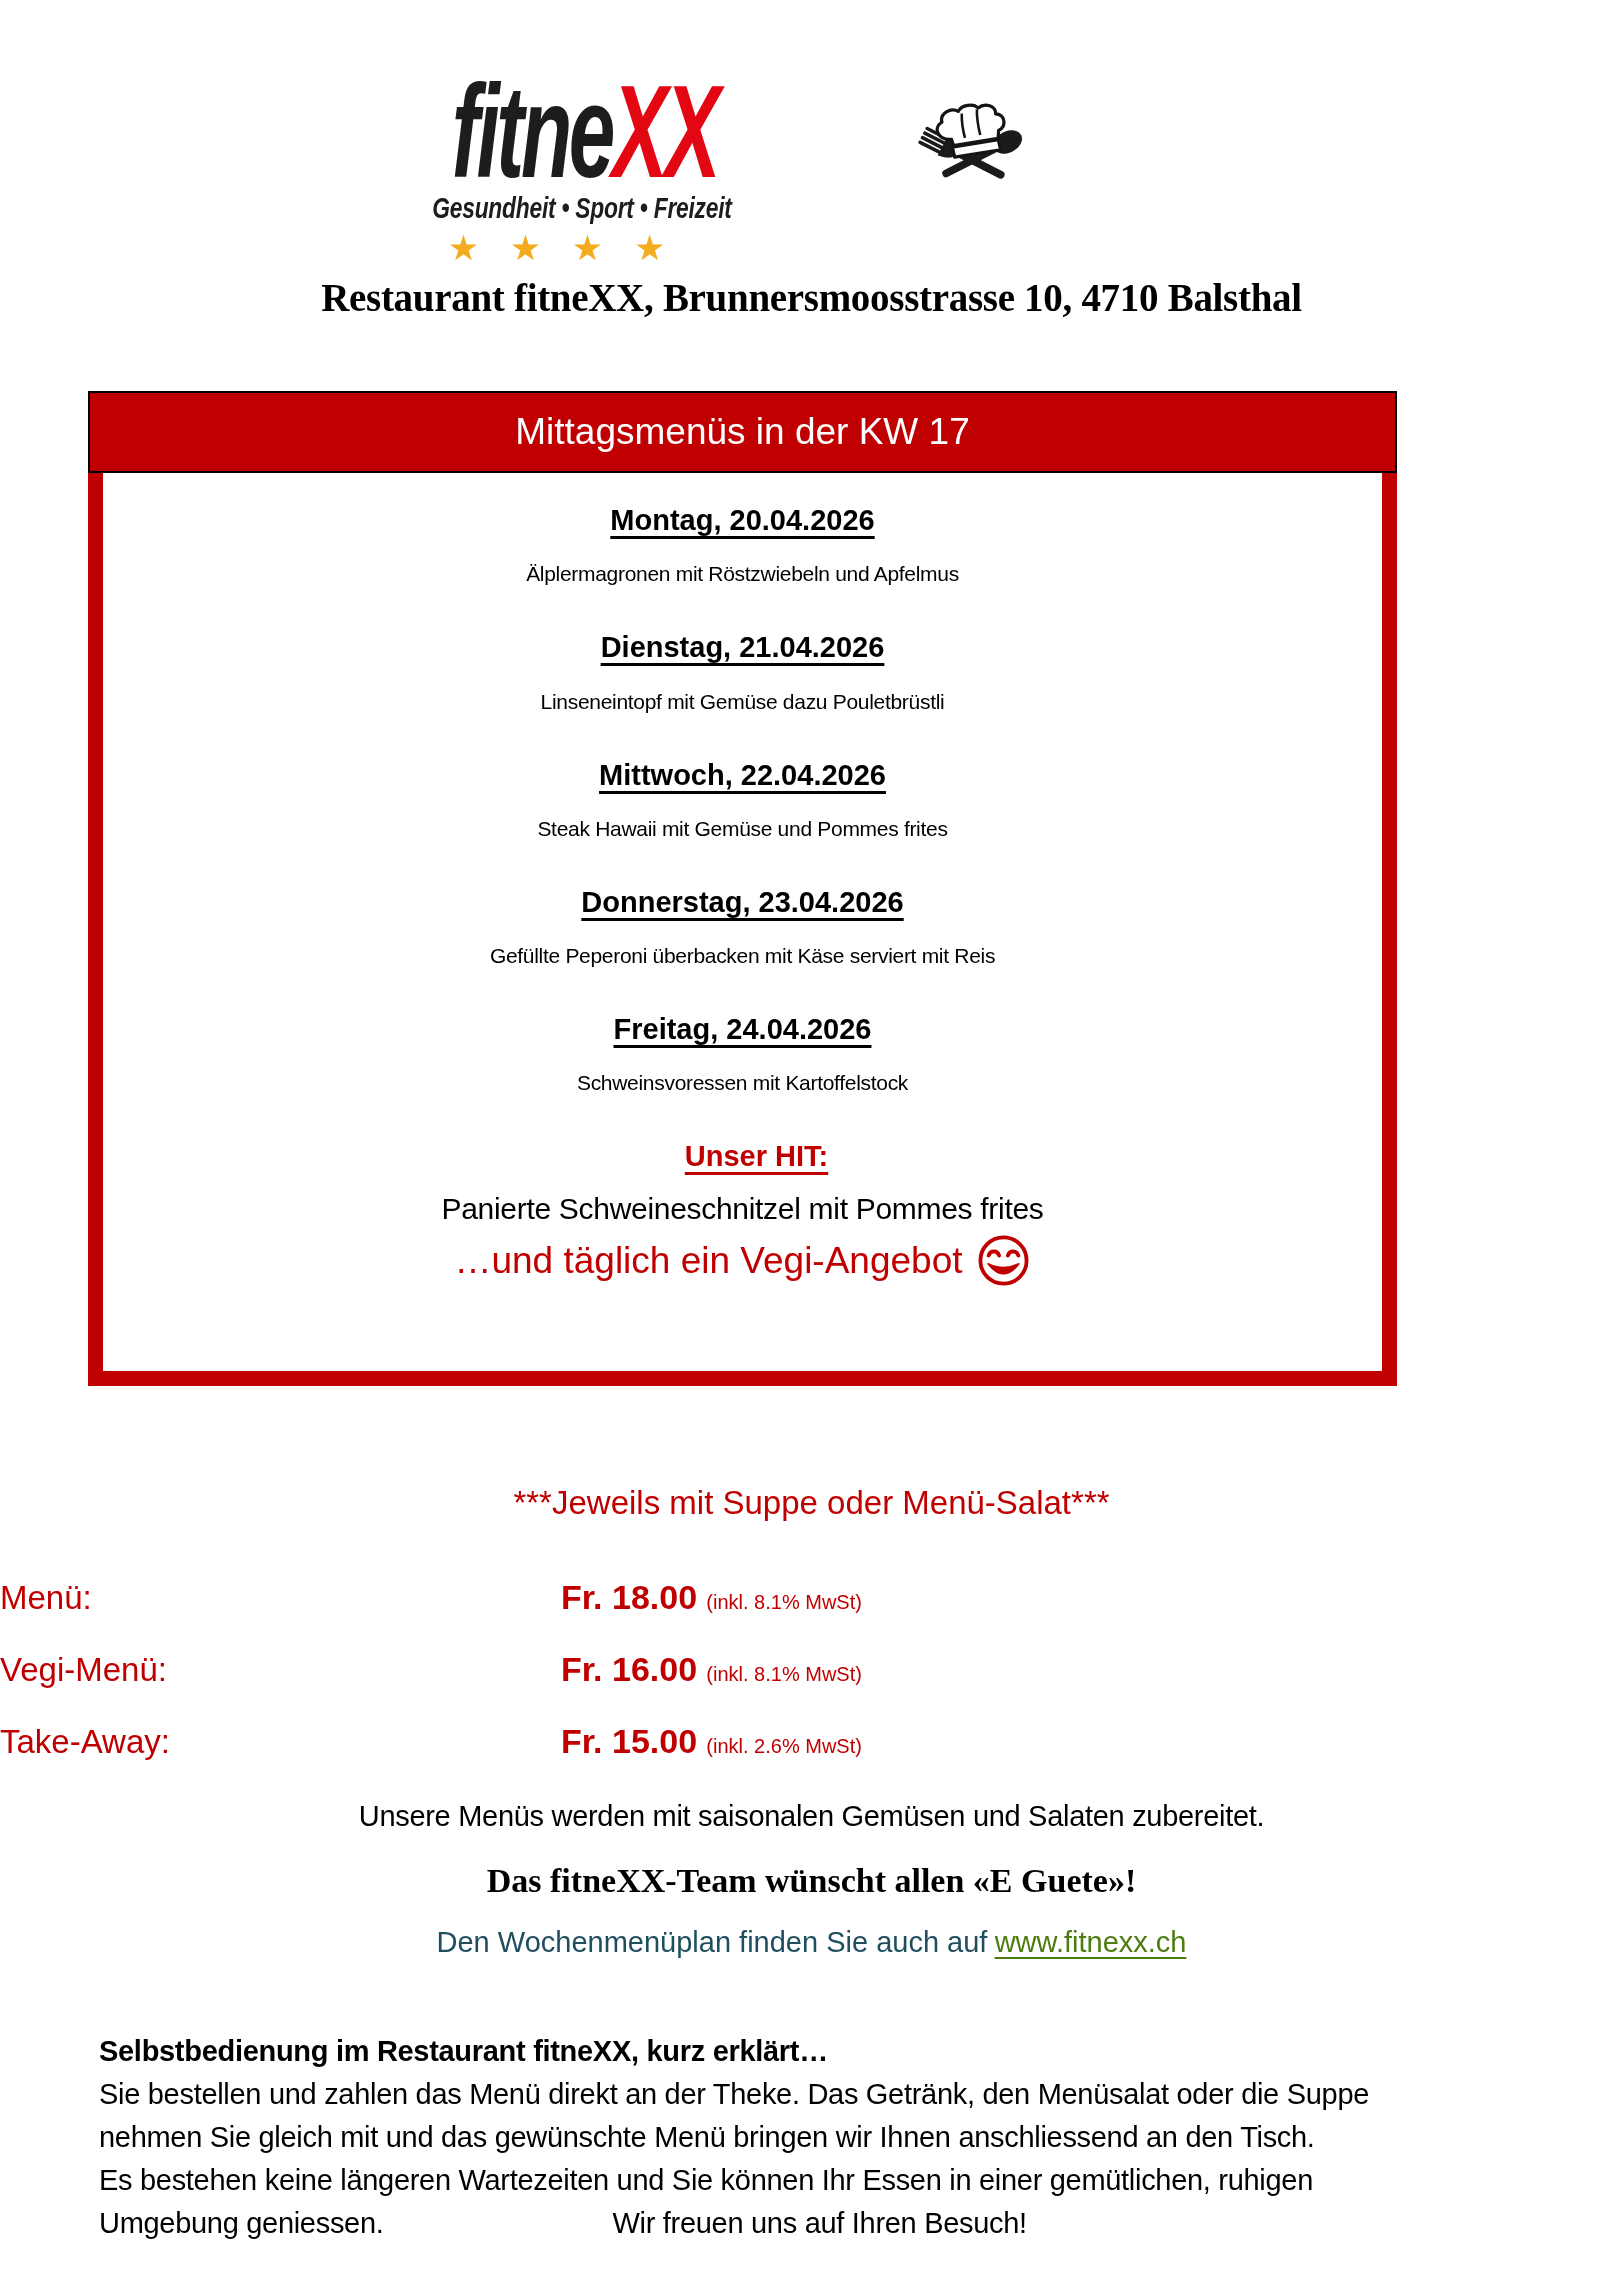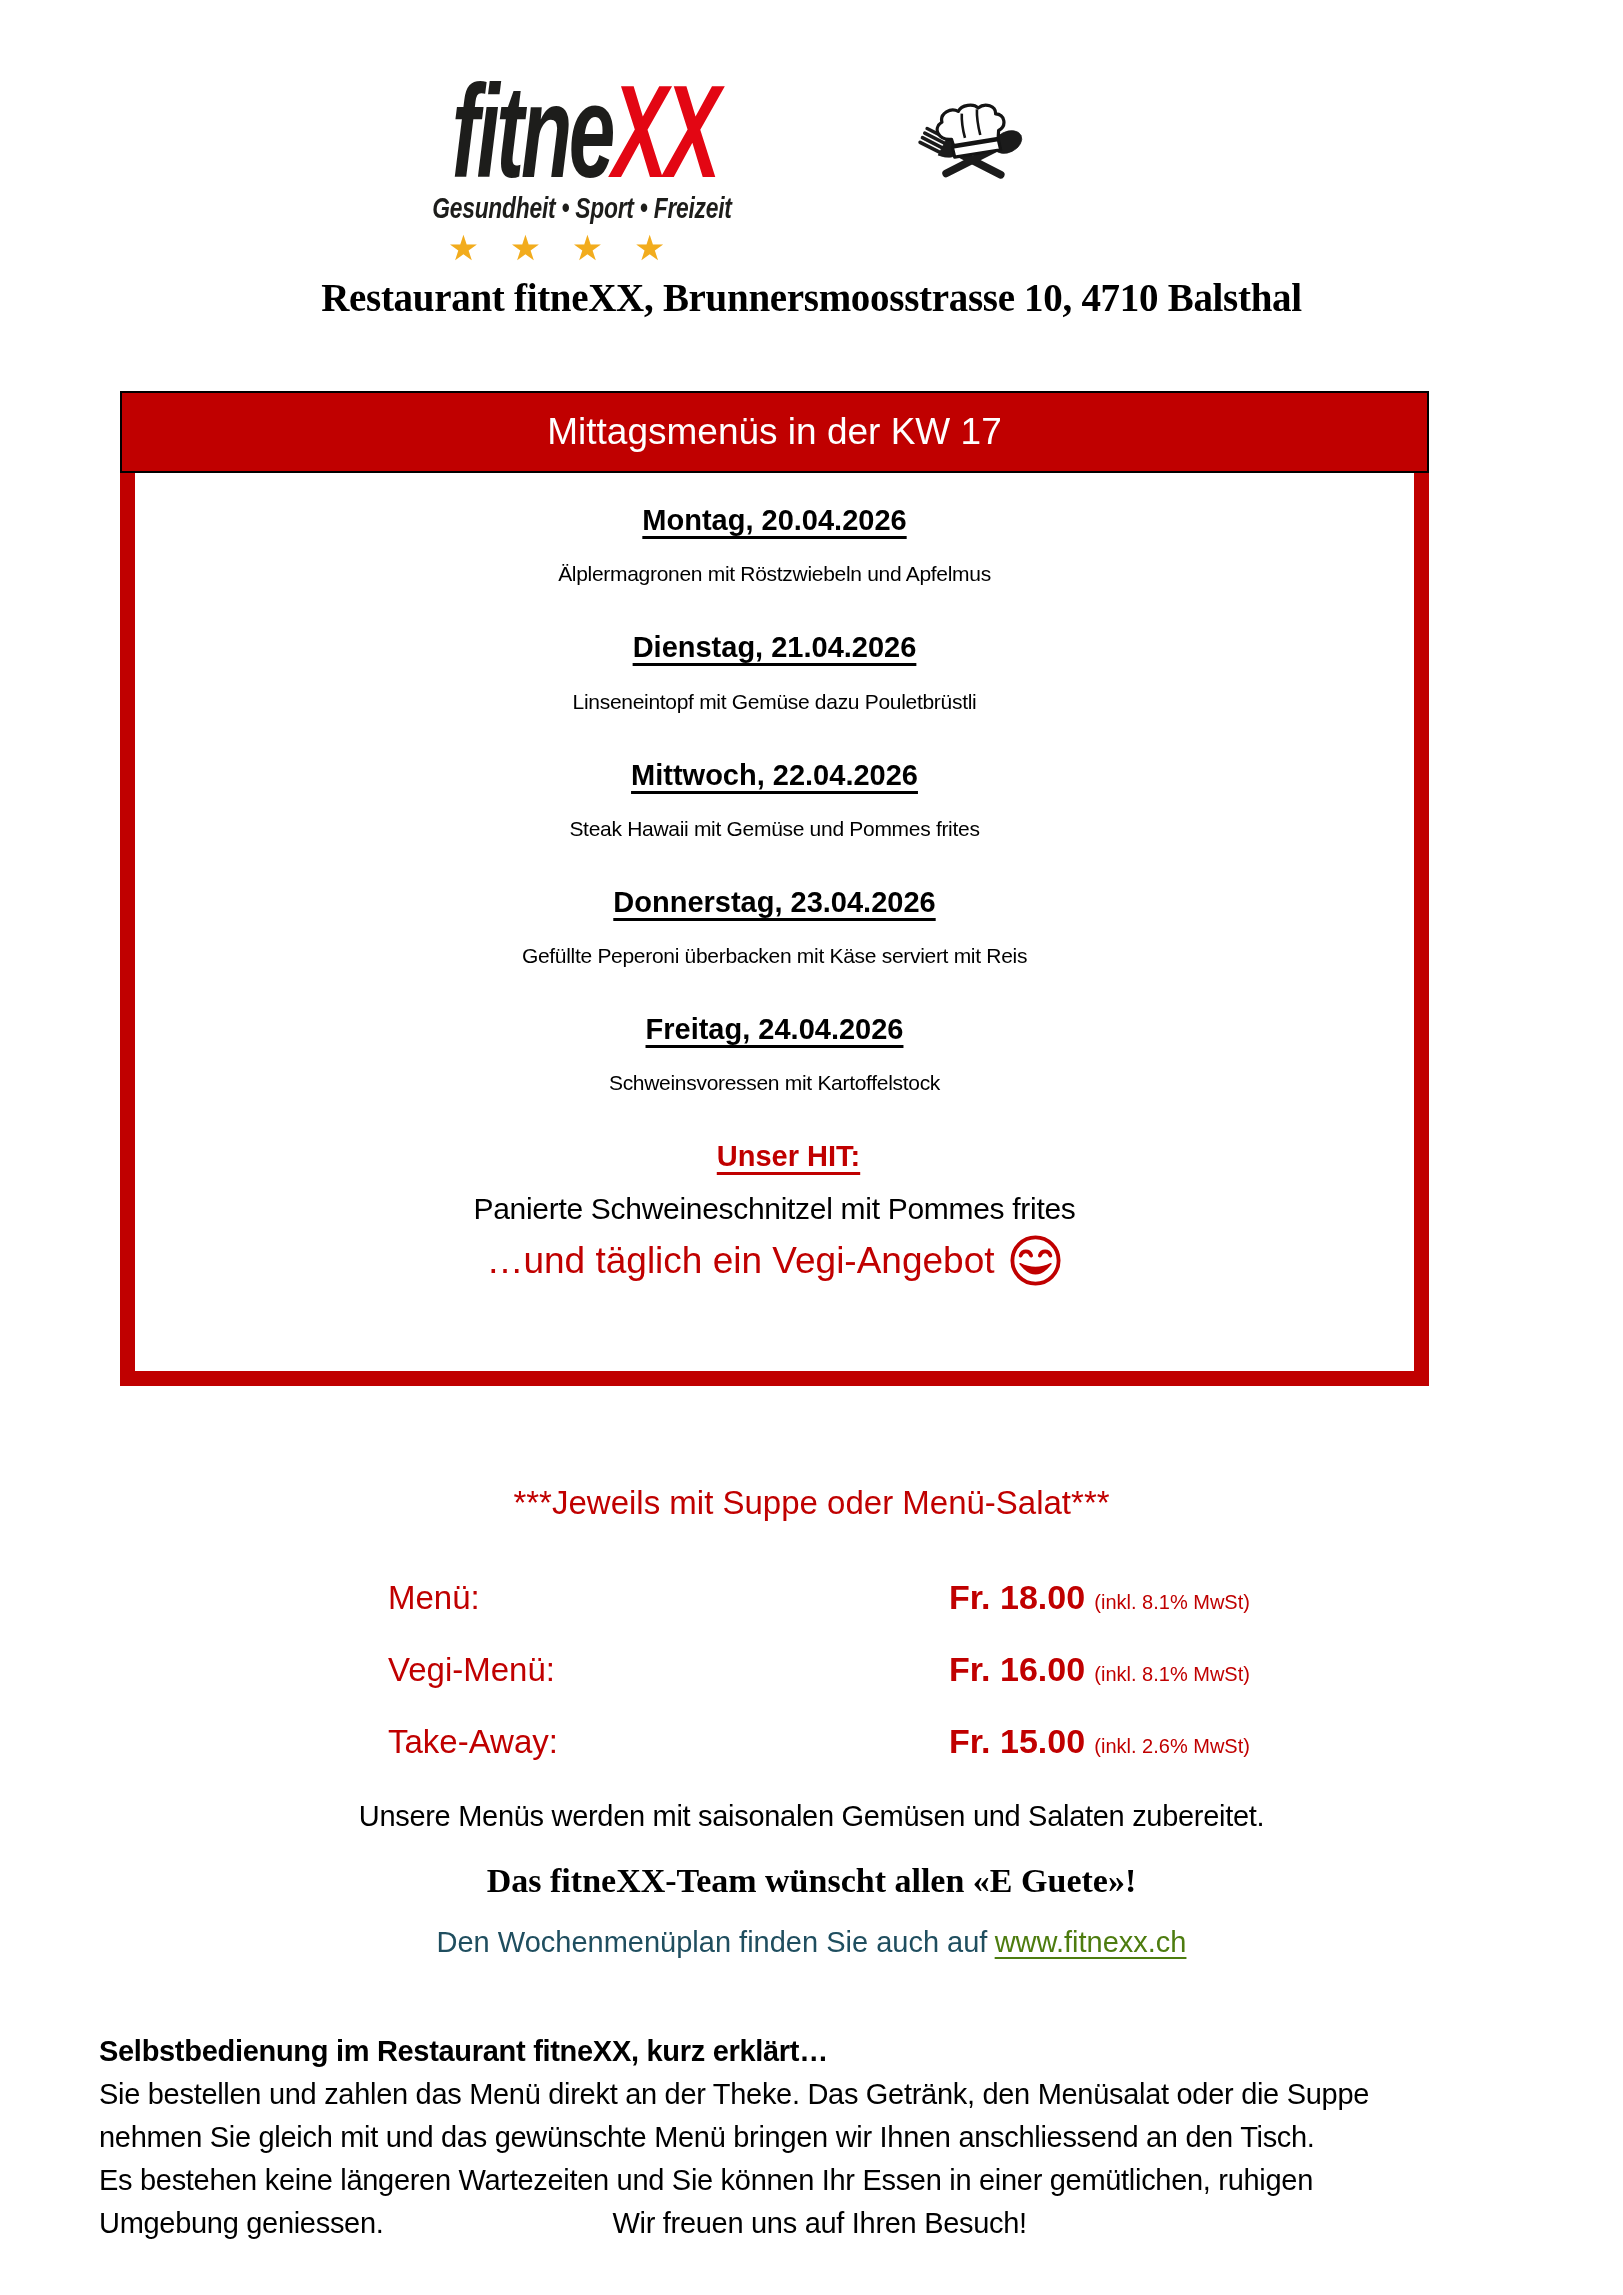--- a/index.html
+++ b/index.html
@@ -34,21 +34,21 @@
   .chef { position:absolute; left:917px; top:103px; }
 
   .page-title {
     position:absolute; left:0; right:0; top:275px;
     text-align:center;
     font-family:"Liberation Serif", serif;
     font-weight:bold; font-size:39px; letter-spacing:-0.3px;
   }
 
   
-  .menu-wrap { margin-left:120px; width:1309px; }
+  .menu-wrap { margin-left:88px; width:1309px; }
   .banner {
     height:82px; background:#C00000; border:2.6px solid #000;
     display:flex; align-items:center; justify-content:center;
     color:#fff; font-size:37px;
   }
   .menu-box {
     border:15.7px solid #C00000; border-top:0;
     height:913px; padding-top:30px;
     text-align:center; background:#fff;
   }
@@ -67,21 +67,21 @@
     margin-top:5.2px; color:#C00000; font-size:37px; line-height:55px;
     display:flex; align-items:center; justify-content:center; gap:13px;
   }
   .smiley { width:55px; height:55px; flex:0 0 auto; }
 
   
   .jeweils { margin-top:98px; text-align:center; color:#C00000; font-size:33px; }
   .prices  { margin-top:56px; }
   .price-row {
     display:flex; align-items:baseline;
-    padding-left:388px; margin-bottom:33px; color:#C00000;
+    margin-bottom:33px; color:#C00000;
   }
   .price-label { font-size:33px; width:561px; }
   .price-value { font-size:34px; font-weight:bold; }
   .price-tax   { font-size:20px; margin-left:9.2px; }
 
   .season { margin-top:39px; text-align:center; font-size:29px; letter-spacing:-0.3px; }
   .team   {
     margin-top:29.4px; text-align:center;
     font-family:"Liberation Serif", serif; font-weight:bold; font-size:34px;
   }

